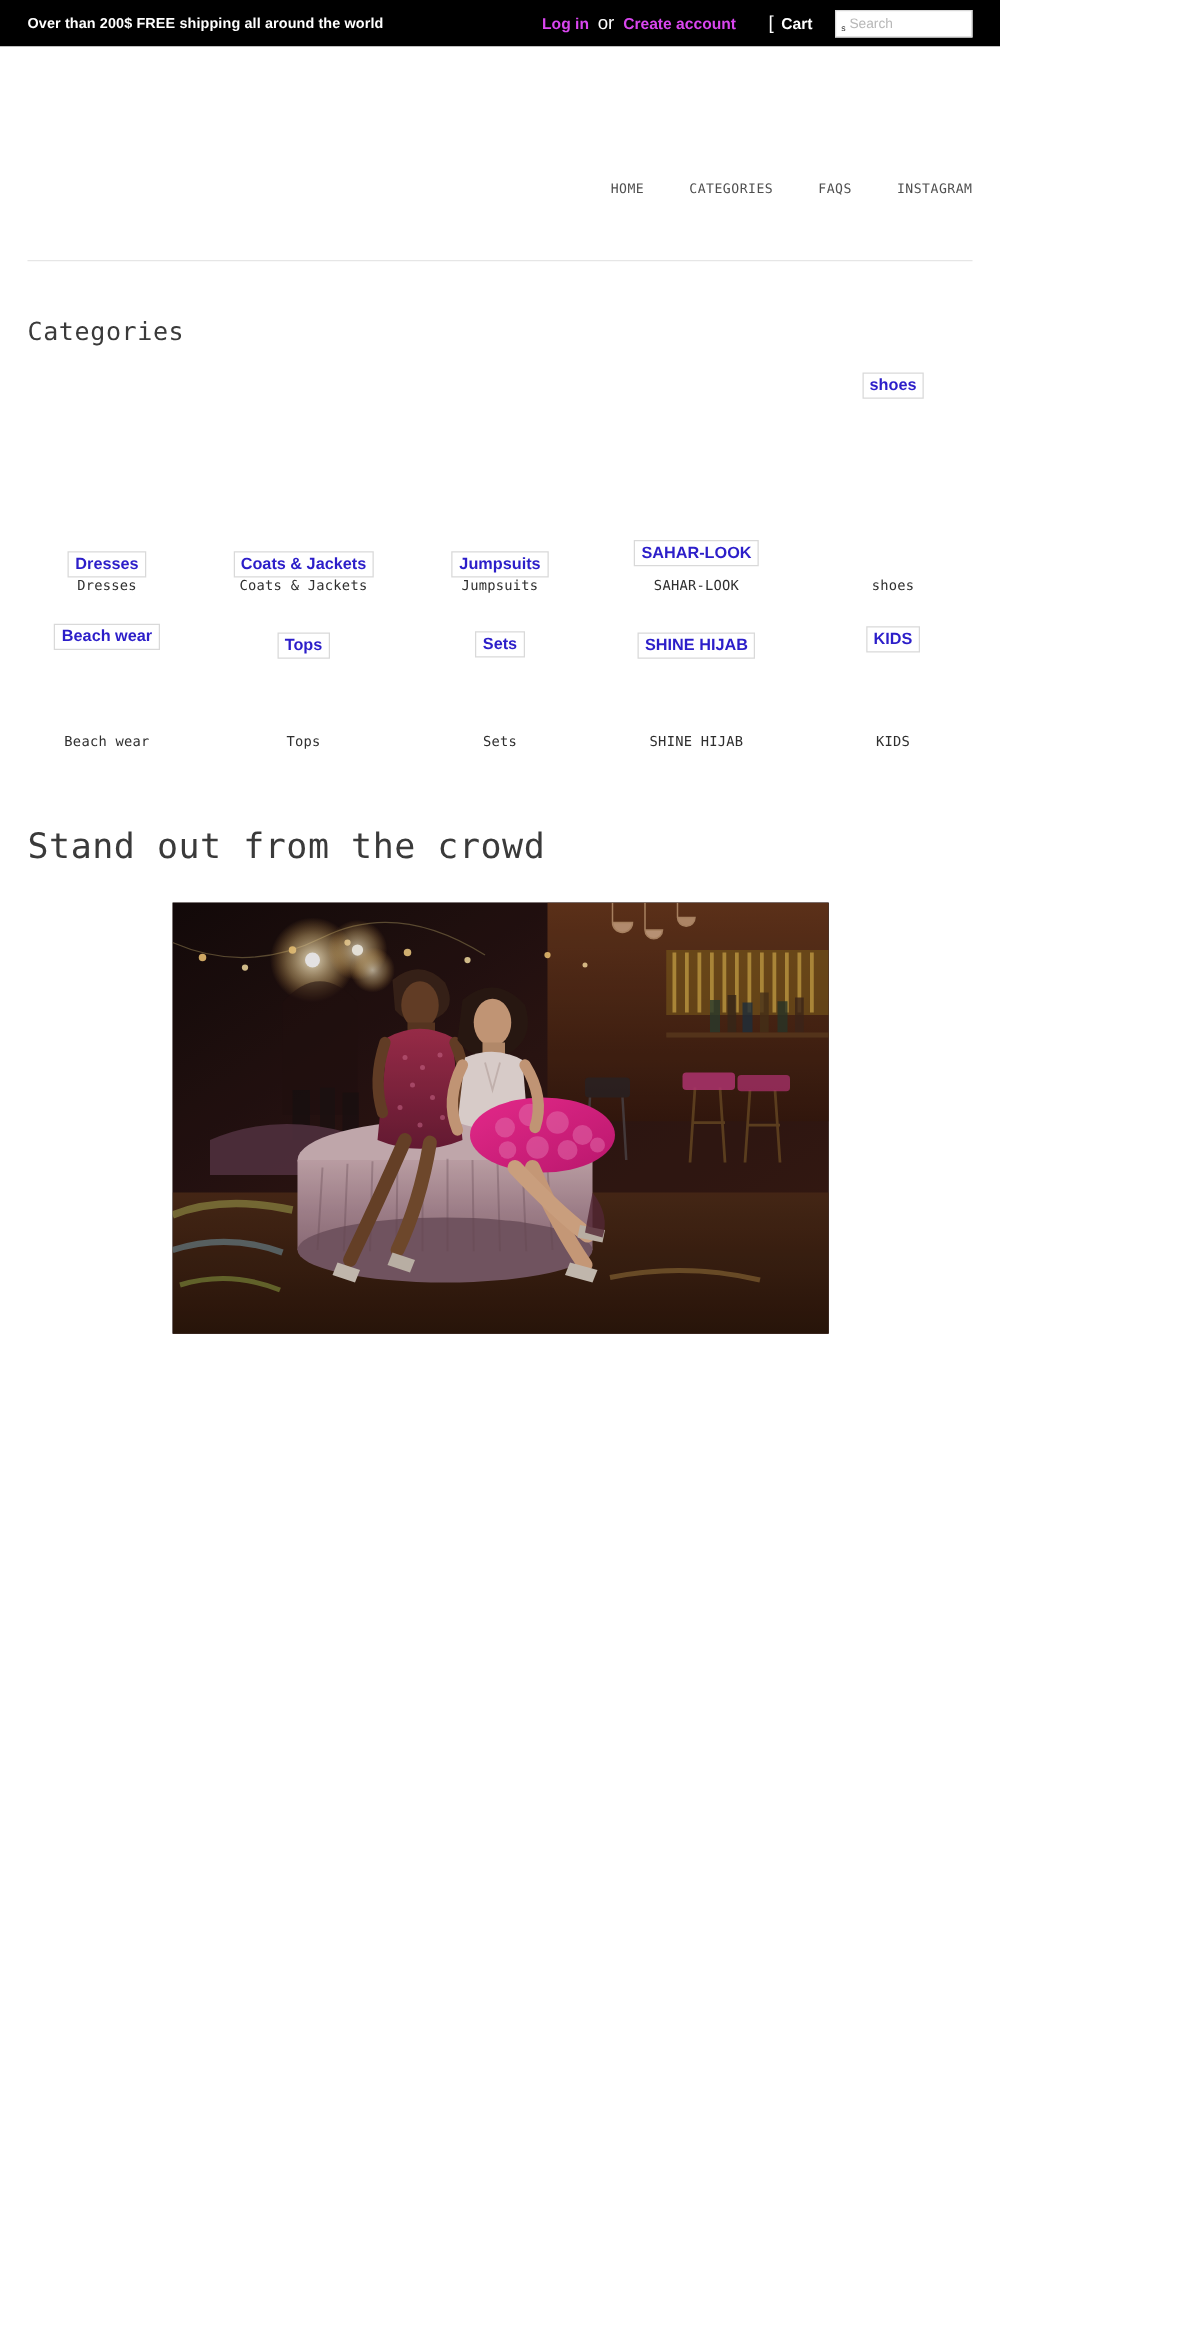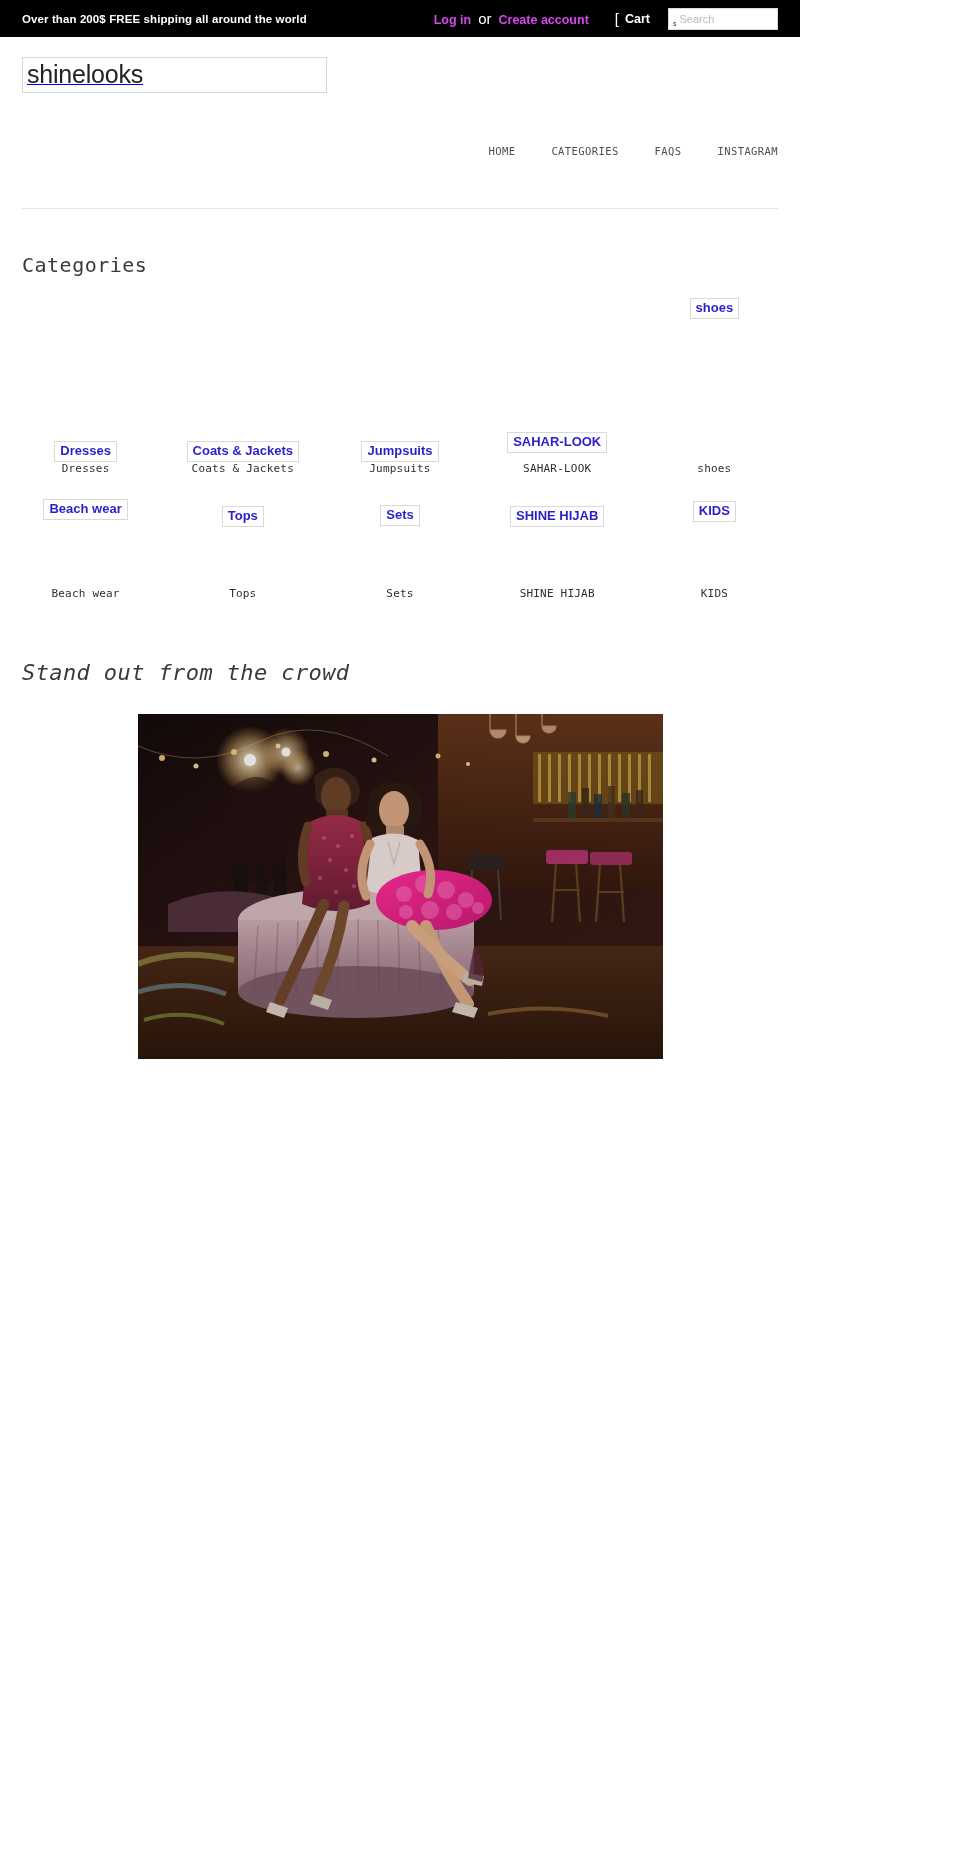--- a/index.html
+++ b/index.html
@@ -228,26 +228,25 @@
     color: #2f2f2f;
     text-align: center;
     margin-top: 0px;
     letter-spacing: .2px;
   }
 
   
   .standout { margin-top: 60px; }
   .standout-title {
     font-family: "DejaVu Sans Mono", monospace;
-    font-size: 22px;
+    font-size: 28px;
     color: #3a3a3a;
     font-weight: normal;
     letter-spacing: .4px;
     margin: 0;
-    font-style: italic;
   }
   .standout-body {
     font-size: 13px;
     color: #2e2e2e;
     margin-top: 19px;
     line-height: 1.4;
   }
 
   
   .photo-wrap {
@@ -283,23 +282,20 @@
         <span>Cart</span>
       </div>
       <div class="search-box">
         <span class="search-alt">s</span>
         <input class="search-input" type="text" placeholder="Search" style="">
       </div>
     </div>
   </div>
 
   <div class="header">
-    <a href="#" class="logo-box">
-      <span class="logo-text">shinelooks</span>
-    </a>
     <nav class="mainnav">
       <a href="#">HOME</a>
       <a href="#">CATEGORIES</a>
       <a href="#">FAQS</a>
       <a href="#">INSTAGRAM</a>
     </nav>
     <div class="header-divider"></div>
   </div>
 
 

